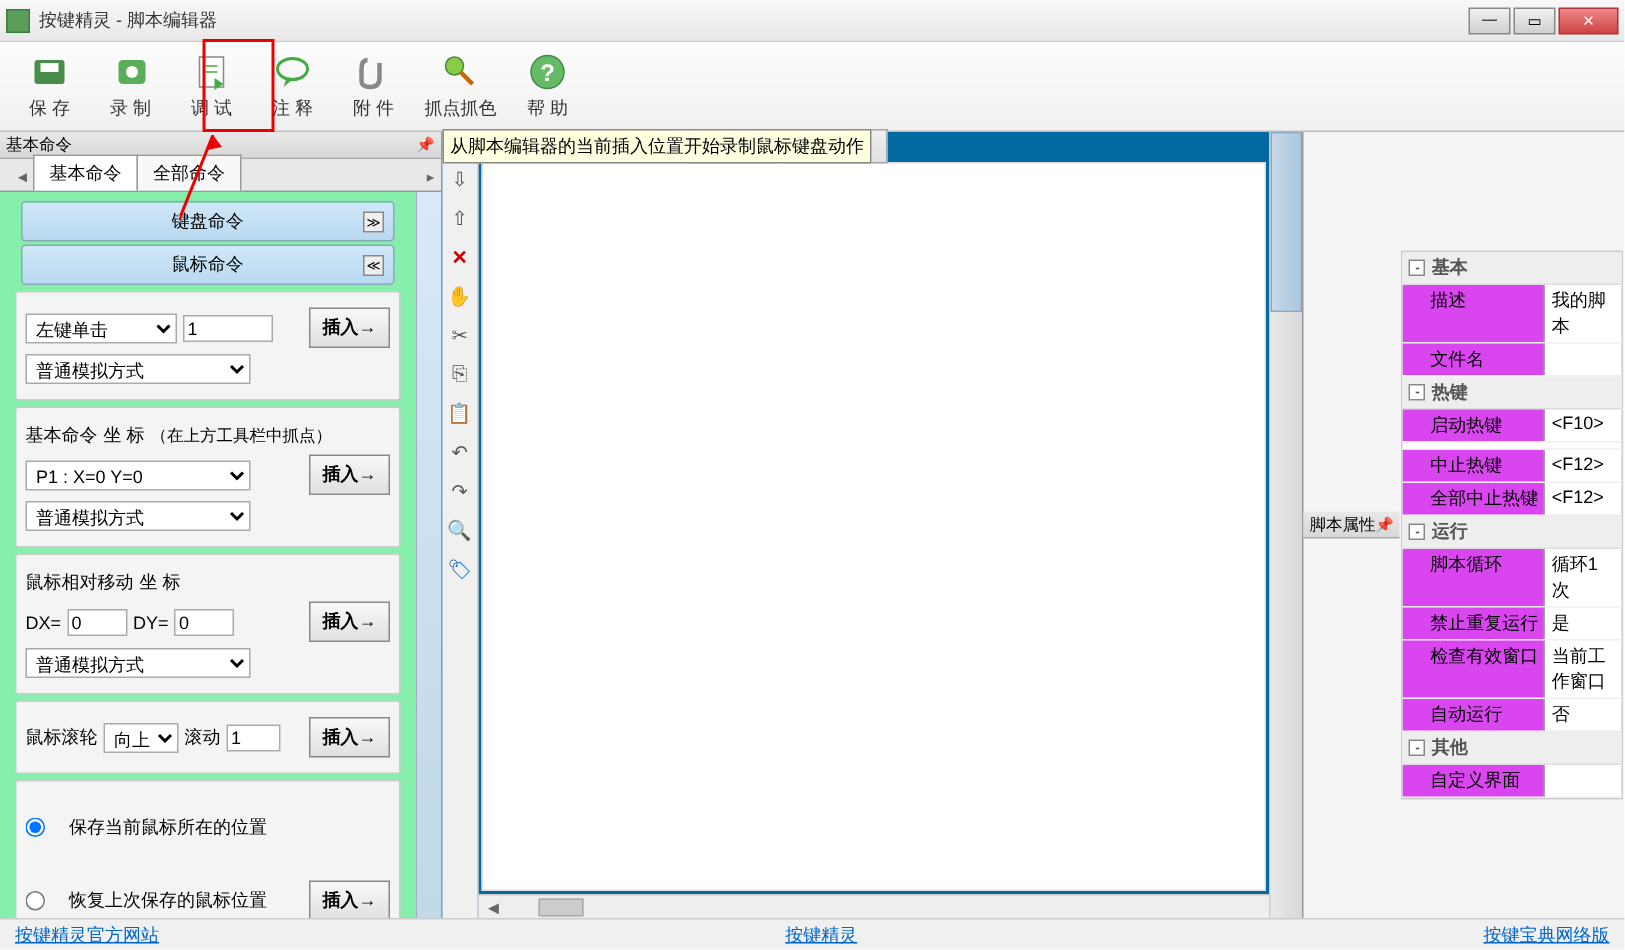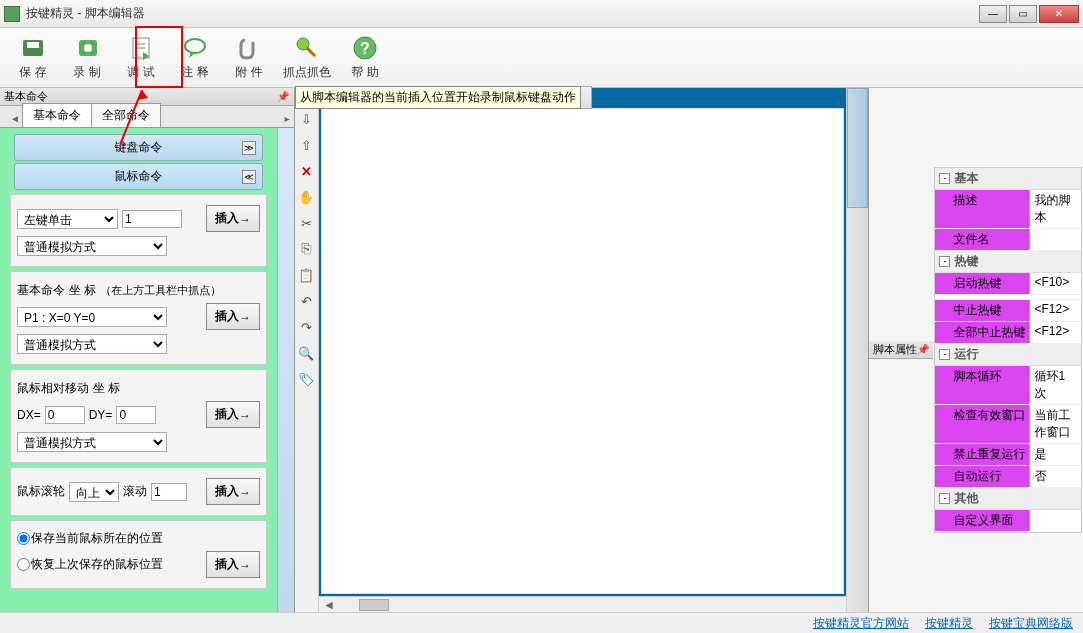--- a/index.html
+++ b/index.html
@@ -33,21 +33,21 @@
     .cmd-header { background: linear-gradient(#d0e8f8,#b8d8f0); border: 1px solid #8ab; border-radius: 3px; padding: 4px; text-align: center; margin: 2px 10px; cursor: pointer; display: flex; align-items: center; justify-content: center; position: relative; }
     .cmd-header .collapse { position: absolute; right: 6px; width: 14px; height: 14px; border: 1px solid #888; background: #eee; font-size: 9px; display: flex; align-items: center; justify-content: center; }
     
     .cmd-group { border: 1px solid #ccc; background: #f4f4f4; margin: 4px 6px; padding: 6px; border-radius: 2px; }
     .cmd-row { display: flex; align-items: center; gap: 4px; margin: 4px 0; font-size: 12px; }
     .cmd-row label { white-space: nowrap; }
     .cmd-row select, .cmd-row input[type=text] { border: 1px solid #aaa; padding: 2px; font-size: 12px; background: #fff; }
     .cmd-row select { height: 20px; }
     .cmd-row input[type=text] { height: 18px; }
     .insert-btn { background: linear-gradient(#f8f8f8,#e0e0e0); border: 1px solid #888; padding: 4px 8px; cursor: pointer; font-size: 12px; margin-left: auto; white-space: nowrap; font-weight: bold; }
-    .radio-row { display: flex; align-items: center; gap: 1px; margin: 3px 0; }
+    .radio-row { display: flex; align-items: center; gap: 16px; margin: 16px 0; }
     
     .center-area { flex: 1; display: flex; flex-direction: column; background: #0369a1; position: relative; }
     .view-tabs { position: absolute; top: -2px; left: 10px; display: flex; gap: 2px; z-index: 5; }
     .view-tab { padding: 2px 10px; border: 1px solid #aaa; background: linear-gradient(#f0f0f0,#e0e0e0); font-size: 12px; display: flex; align-items: center; gap: 4px; cursor: pointer; }
     .view-tab .dot { width: 10px; height: 10px; border-radius: 50%; }
     .tooltip { position: absolute; top: -2px; left: 0; background: #ffffe0; border: 1px solid #888; padding: 2px 4px; font-size: 12px; z-index: 10; }
     
     .editor-wrap { display: flex; flex: 1; margin-top: 18px; }
     .vtoolbar { width: 24px; background: #f0f0f0; border-right: 1px solid #ccc; display: flex; flex-direction: column; align-items: center; padding-top: 4px; gap: 8px; }
     .vtool { width: 18px; height: 18px; display: flex; align-items: center; justify-content: center; cursor: pointer; color: #555; font-size: 13px; }
@@ -61,21 +61,21 @@
     
     .right-panel { width: 215px; border-left: 1px solid #999; background: #f5f5f5; display: flex; flex-direction: row; align-items: center; }
     .prop-grid { flex: 1; background: #fff; font-size: 12px; overflow-y: auto; border: 1px solid #ccc; margin: 1px; }
     .prop-cat { background: #eee; padding: 2px 4px; border-bottom: 1px solid #ddd; display: flex; align-items: center; gap: 4px; font-weight: bold; color: #555; }
     .prop-cat .box { width: 11px; height: 11px; border: 1px solid #888; background: #fff; display: flex; align-items: center; justify-content: center; font-size: 9px; line-height: 1; }
     .prop-row { display: flex; border-bottom: 1px solid #eee; }
     .prop-row .key { width: 95px; padding: 2px 4px 2px 18px; background: #d946ef; border-right: 1px solid #a3a3a3; }
     .prop-row .val { flex: 1; padding: 2px 4px; }
     .prop-desc { height: 60px; border-top: 1px solid #ccc; background: #f0f0f0; }
     
-    .footer { height: 22px; border-top: 1px solid #ccc; background: #f0f0f0; display: flex; align-items: center; justify-content: flex-end; padding: 0 10px; gap: 16px; font-size: 12px; }
+    .footer { height: 22px; border-top: 1px solid #ccc; background: #f0f0f0; display: flex; align-items: center; justify-content: space-between; padding: 0 10px; gap: 16px; font-size: 12px; }
     .footer a { color: #06c; text-decoration: underline; cursor: pointer; }
     
     .left-vscroll { width: 17px; background: linear-gradient(#d8e8f8,#c0d8e8); border-left: 1px solid #aac; }
   </style>
 </head>
 <body>
 
 <div class="title-bar">
   <div class="app-icon"></div>
   <div class="title-text">按键精灵 - 脚本编辑器</div>
@@ -319,26 +319,26 @@
         </div>
       <div class="prop-cat">
           <span class="box">-</span>
           <span>运行</span>
         </div>
       <div class="prop-row">
           <div class="key">脚本循环</div>
           <div class="val">循环1次</div>
         </div>
       <div class="prop-row">
+          <div class="key">禁止重复运行</div>
+          <div class="val">是</div>
+        </div>
+      <div class="prop-row">
           <div class="key">检查有效窗口</div>
           <div class="val">当前工作窗口</div>
-        </div>
-      <div class="prop-row">
-          <div class="key">禁止重复运行</div>
-          <div class="val">是</div>
         </div>
       <div class="prop-row">
           <div class="key">自动运行</div>
           <div class="val">否</div>
         </div>
       <div class="prop-cat">
           <span class="box">-</span>
           <span>其他</span>
         </div>
       <div class="prop-row">

